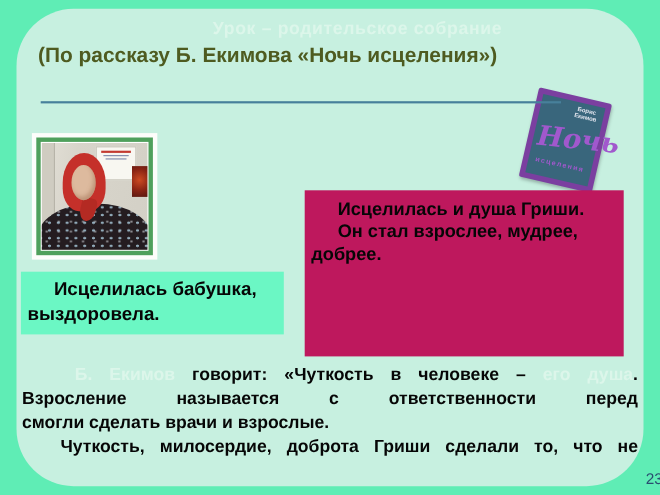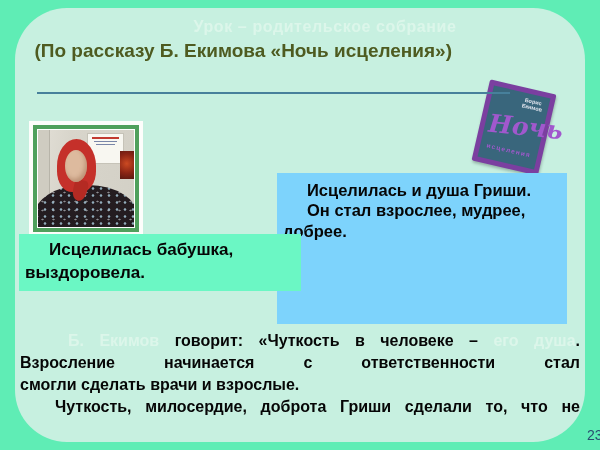--- a/index.html
+++ b/index.html
@@ -87,28 +87,28 @@
     position:absolute; left:3px; top:20px; width:54px;
     font-family:"DejaVu Serif", serif; font-style:italic; font-weight:bold;
     font-size:25px; color:#A158CD; transform:rotate(-7deg); text-align:center;
   }
   .book-sub {
     position:absolute; left:0; top:56px; width:58px; text-align:center;
     font-size:6.5px; letter-spacing:1.2px; color:#A158CD; font-weight:bold;
   }
   
   .box-left {
-    position:absolute; left:19px; top:234px; width:282px; height:57px;
+    position:absolute; left:19px; top:247px; width:239px; height:57px;
     background:#6BF7C4; z-index:4; box-sizing:border-box; padding:4px 6px;
     font-size:17px; line-height:23px; font-weight:bold; color:#060606;
   }
   .box-left p, .box-right p { margin:0; text-indent:24px; }
   .box-right {
     position:absolute; left:277px; top:173px; width:290px; height:151px;
-    background:#7dd3fc; z-index:4; box-sizing:border-box; padding:7px 6px 0 6px;
+    background:#be185d; z-index:4; box-sizing:border-box; padding:7px 6px 0 6px;
     font-size:16.5px; line-height:20.4px; font-weight:bold; color:#060606;
   }
   
   .conclusion {
     position:absolute; left:20px; top:330px; width:560px; z-index:4;
     font-size:16px; line-height:22px; font-weight:bold; color:#060606;
   }
   .c-line { margin:0; }
   .just { text-align:justify; text-align-last:justify; }
   .ind48 { text-indent:48px; }
@@ -161,19 +161,19 @@
     <p>Исцелилась и душа Гриши.</p>
     <p>Он стал взрослее, мудрее, добрее.</p>
   </div>
 
   <div class="box-left">
     <p>Исцелилась бабушка, выздоровела.</p>
   </div>
 
   <div class="conclusion">
     <p class="c-line just ind48"><span class="pale">Б. Екимов</span><span> говорит: «Чуткость в человеке – </span><span class="pale">его душа</span><span>.</span></p>
-    <p class="c-line just">Взросление начинается с ответственности стал</p>
+    <p class="c-line just">Взросление называется с ответственности перед</p>
     <p class="c-line">смогли сделать врачи и взрослые.</p>
     <p class="c-line just ind35">Чуткость, милосердие, доброта Гриши сделали то, что не</p>
   </div>
 
   <div class="page-number">23</div>
 </div>
 
 </body></html>

